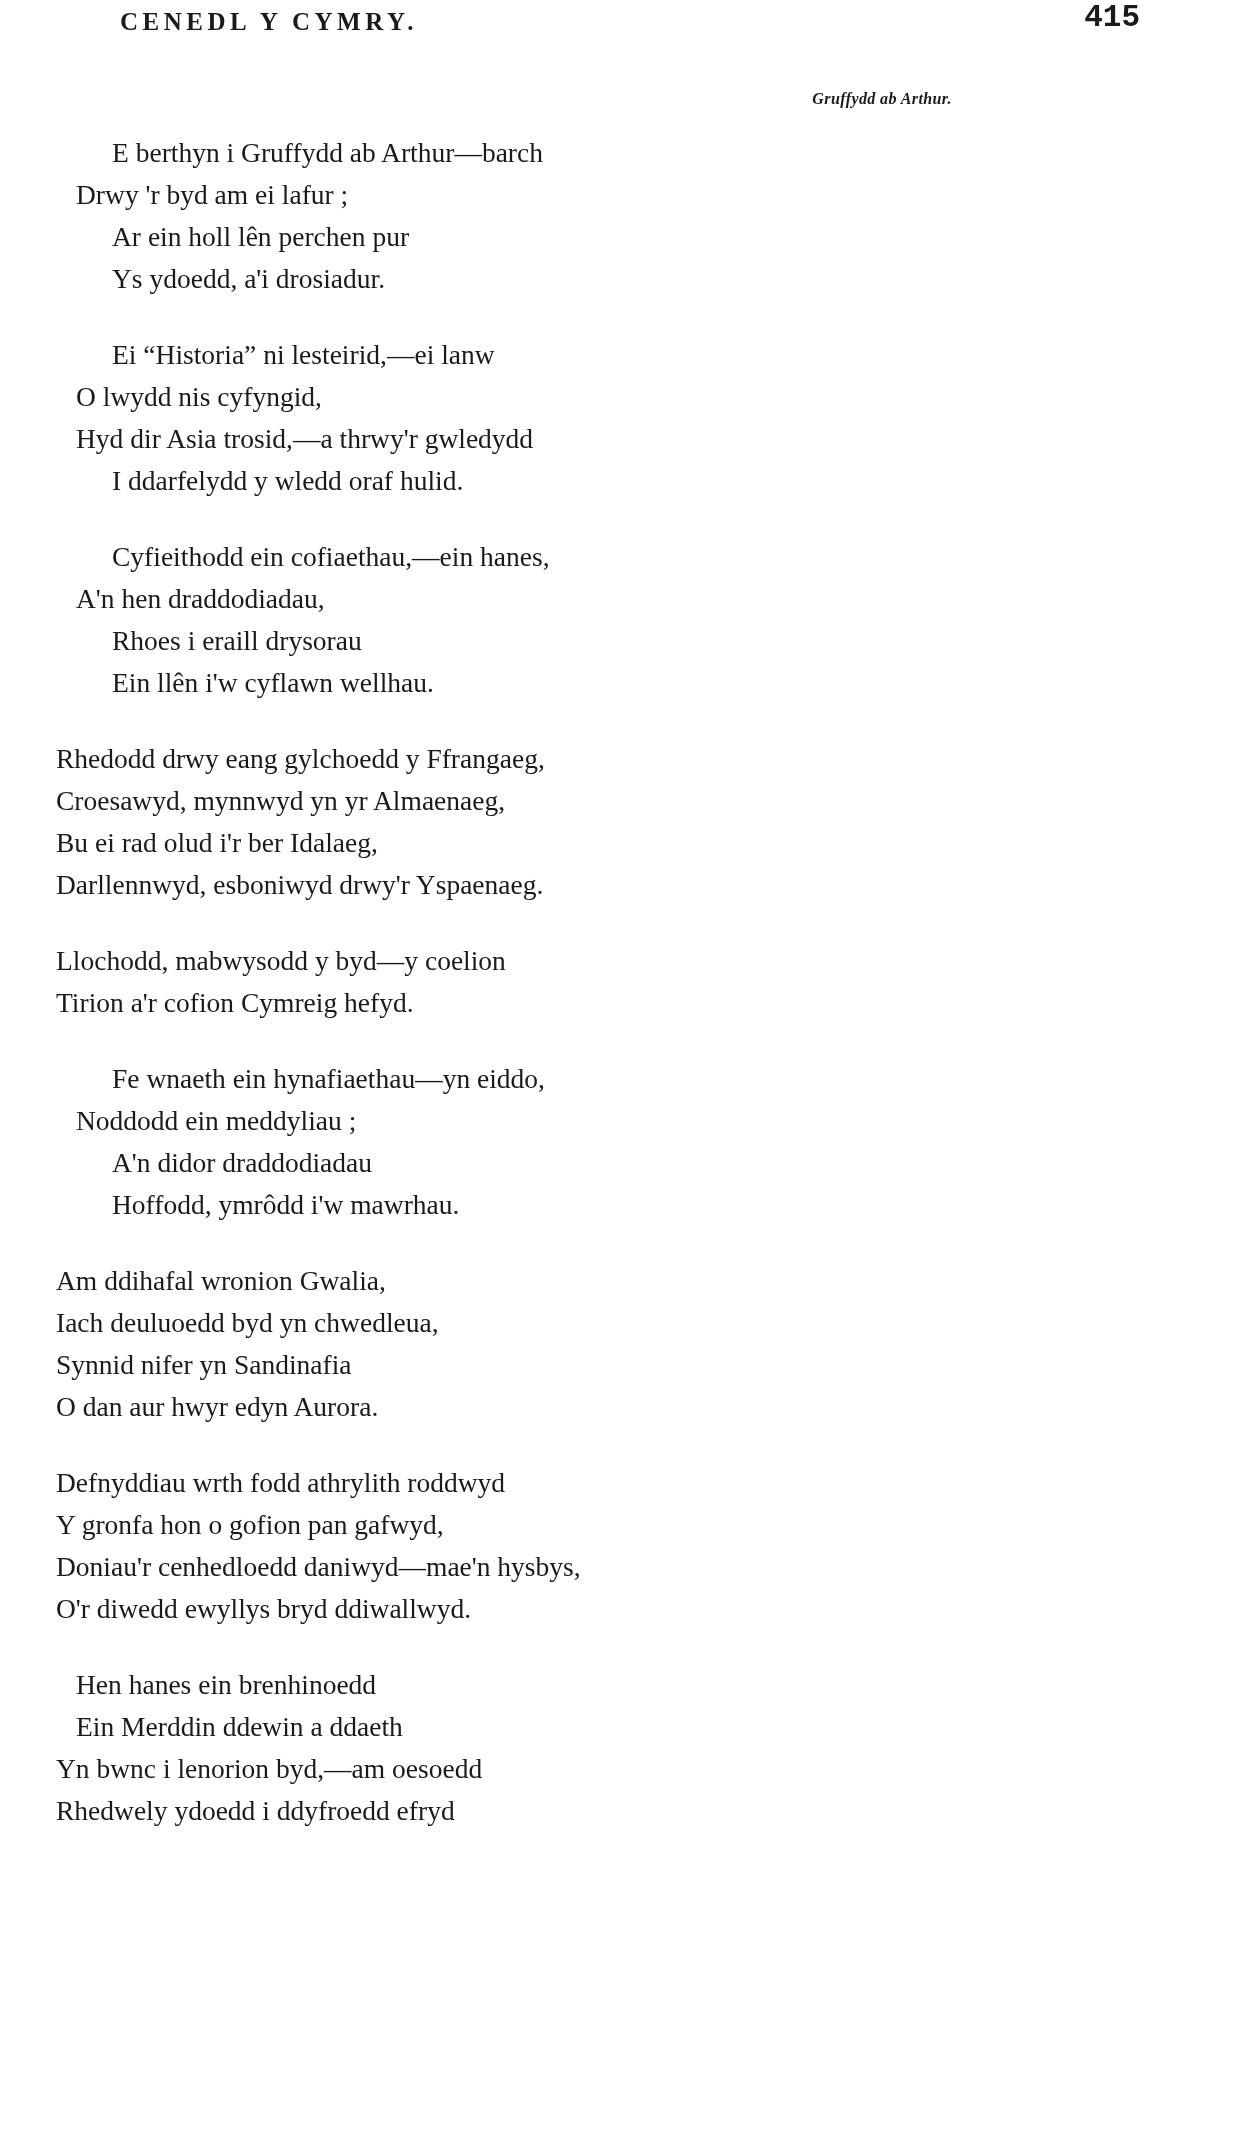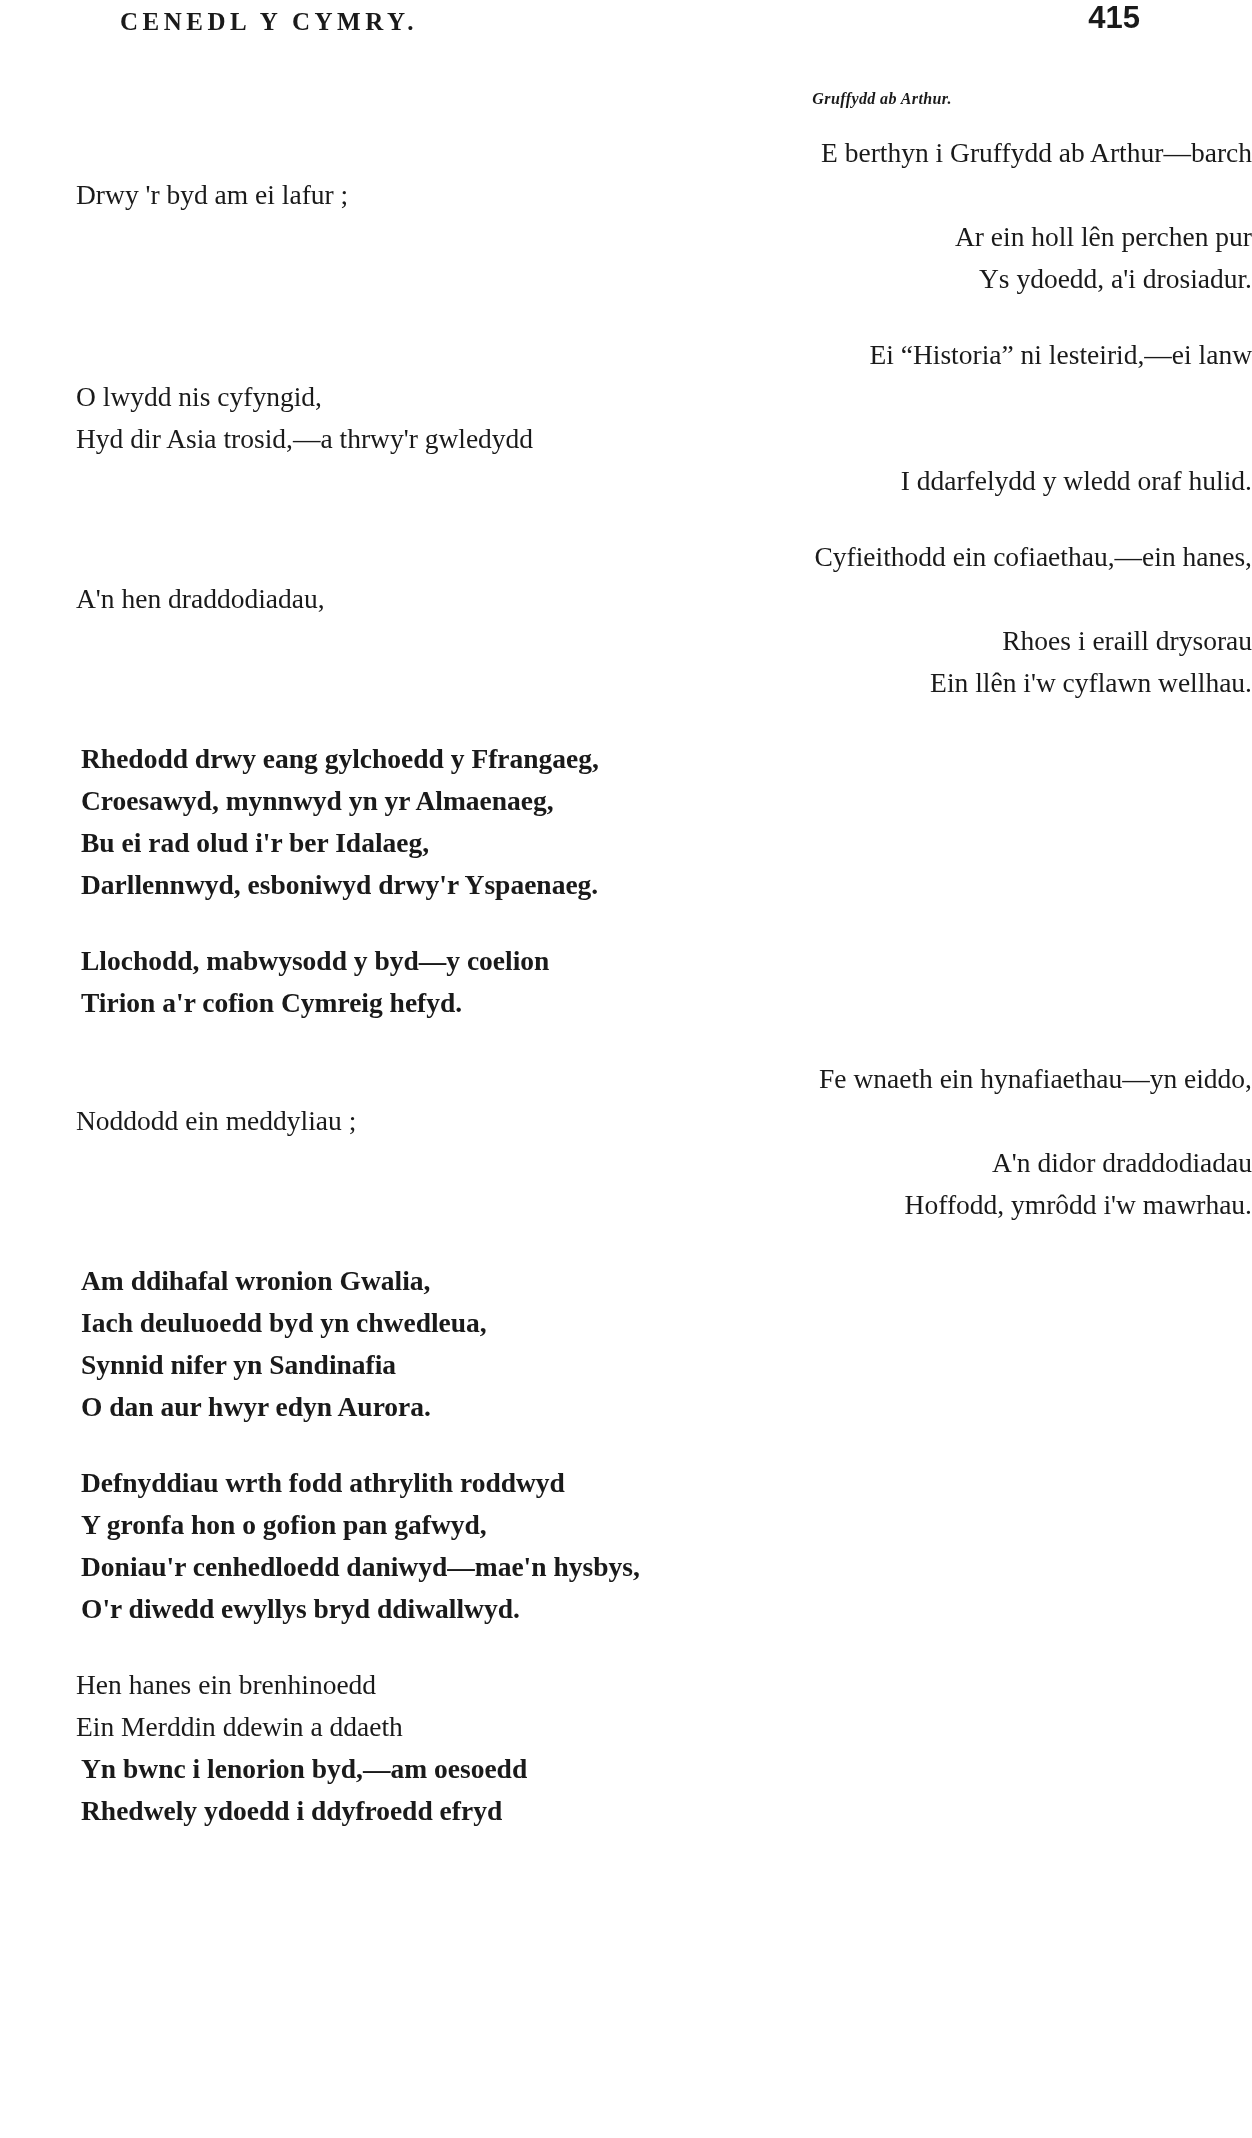--- a/index.html
+++ b/index.html
@@ -35,21 +35,21 @@
     font-family: "Liberation Serif", serif;
     font-weight: bold;
     font-size: 25px;
     letter-spacing: 4.5px;
     padding-left: 120px;
   }
   .page-number {
     position: absolute;
     right: 112px;
     top: 0px;
-    font-family: Liberation Sans, sans-serif;
+    font-family: Liberation Mono, monospace;
     font-weight: bold;
     font-size: 31px;
   }
   
   .side-note {
     position: absolute;
     right: 300px;
     top: 90px;
     font-family: "Liberation Serif", serif;
     font-style: italic;
@@ -68,22 +68,22 @@
   .stanza {
     margin: 0 0 34px 0;
   }
   .line {
     font-size: 27.5px;
     line-height: 42px;
     white-space: pre;
     padding-left: 80px;
   }
   
-  .i0 { padding-left: 81px; font-weight: bold; }
-  .i1 { padding-left: 112px; text-align: right; }
+  .i0 { padding-left: 56px; }
+  .i1 { padding-left: 112px; }
   .i2 { padding-left: 76px; }
 </style>
 </head>
 <body>
 
 <div class="page">
 
   <div class="header">
     <div class="running-title">CENEDL Y CYMRY.</div>
     <div class="page-number">415</div>

